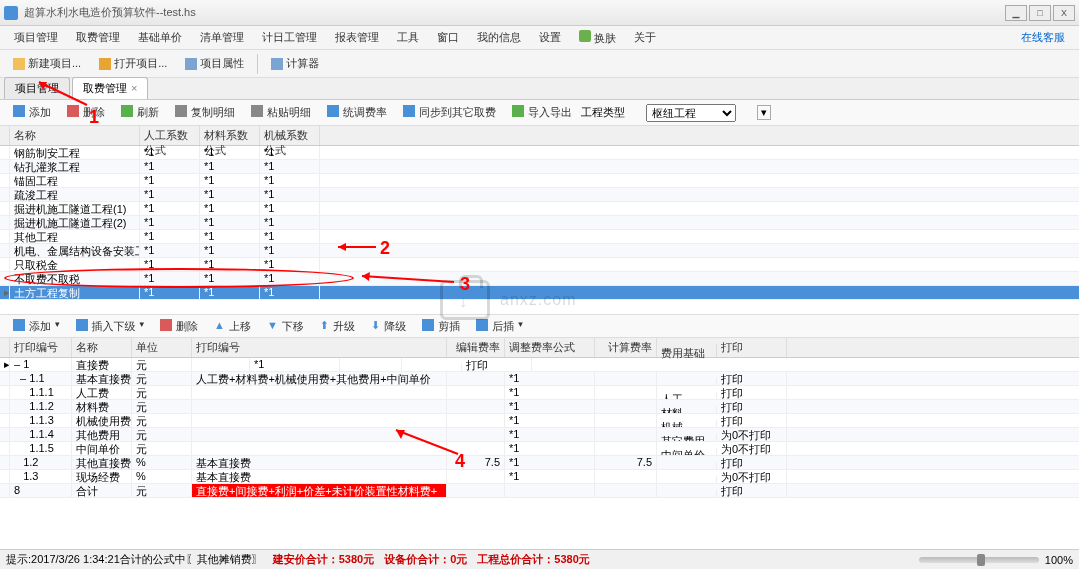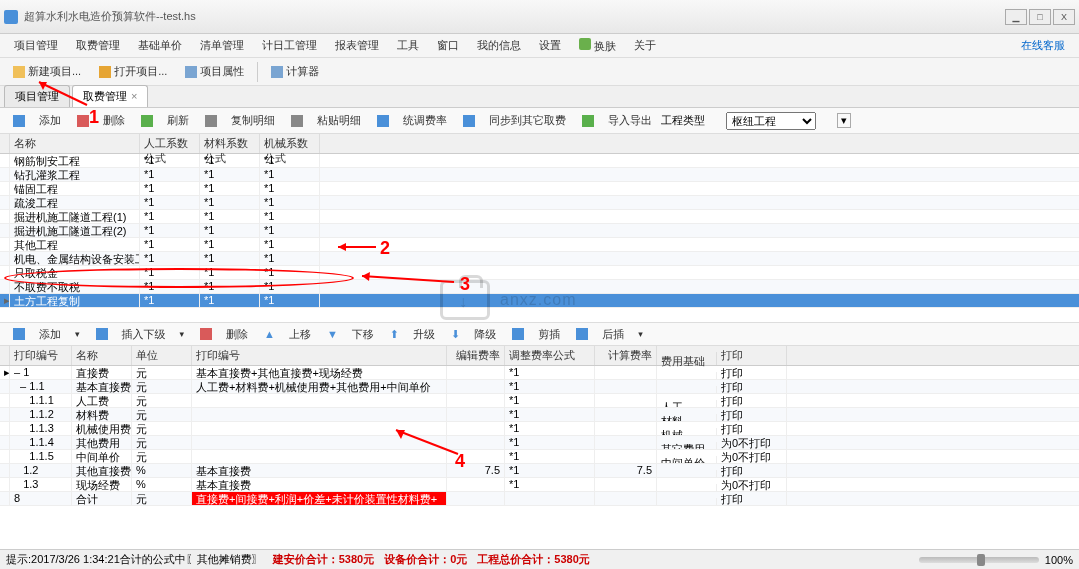--- a/index.html
+++ b/index.html
@@ -1,34 +1,34 @@
 <!DOCTYPE html>
 <html><head>
   <meta charset="utf-8">
   <style>
     * { margin: 0; padding: 0; box-sizing: border-box; font-family: "Microsoft YaHei", SimSun, Arial, sans-serif; font-size: 11px; }
     body { background: #fff; width: 1079px; height: 569px; overflow: hidden; position: relative; }
-    .titlebar { height: 34px; background: linear-gradient(#f8f8f8,#e8e8e8); border-bottom: 1px solid #ccc; display: flex; align-items: center; padding: 0 4px; color: #555; }
+    .titlebar { height: 26px; background: linear-gradient(#f8f8f8,#e8e8e8); border-bottom: 1px solid #ccc; display: flex; align-items: center; padding: 0 4px; color: #555; }
     .titlebar-icon { width: 14px; height: 14px; background: #4a90d9; border-radius: 2px; margin-right: 6px; }
     .titlebar-title { flex: 1; }
     .win-controls { display: flex; gap: 2px; }
     .win-btn { width: 22px; height: 16px; border: 1px solid #aaa; background: #eee; display: flex; align-items: center; justify-content: center; font-size: 9px; cursor: pointer; }
     .menubar { height: 24px; background: #f5f5f5; border-bottom: 1px solid #ddd; display: flex; align-items: center; padding: 0 6px; gap: 2px; }
     .menu-item { padding: 3px 8px; color: #333; cursor: pointer; }
     .right-label { margin-left: auto; color: #06c; padding: 3px 8px; }
     .toolbar1 { height: 28px; background: #f5f5f5; border-bottom: 1px solid #ddd; display: flex; align-items: center; padding: 2px 6px; gap: 4px; }
     .tb-btn { padding: 3px 6px; border: 1px solid transparent; display: flex; align-items: center; gap: 3px; cursor: pointer; color: #333; }
     .tb-sep { width: 1px; height: 20px; background: #ccc; margin: 0 2px; }
     .icon-sq { width: 12px; height: 12px; display: inline-block; }
     .tabs { height: 22px; background: #f0f0f0; border-bottom: 1px solid #ccc; display: flex; align-items: flex-end; padding-left: 4px; gap: 2px; }
     .tab { padding: 3px 10px; border: 1px solid #bbb; border-bottom: none; background: #eaeaea; cursor: pointer; border-radius: 3px 3px 0 0; }
     .tab.active { background: #fff; }
     .tab-close { margin-left: 4px; color: #888; }
     .toolbar2 { height: 26px; background: #f9f9f9; border-bottom: 1px solid #ddd; display: flex; align-items: center; padding: 2px 6px; gap: 2px; }
-    .tb2-btn { padding: 2px 6px; display: flex; align-items: center; gap: 14px; cursor: pointer; color: #333; border: 1px solid transparent; }
+    .tb2-btn { padding: 2px 6px; display: flex; gap: 4px; cursor: pointer; color: #333; border: 1px solid transparent; }
     .project-type { display: flex; align-items: center; gap: 21px; margin-left: 0; }
     .project-type select { font-size: 11px; padding: 1px; width: 90px; }
     .grid-header { height: 20px; background: #f0f0f0; border-bottom: 1px solid #ccc; display: flex; }
     .gh-cell { border-right: 1px solid #ddd; padding: 2px 4px; color: #333; font-weight: normal; }
     .grid-body { }
     .grid-row { height: 14px; display: flex; border-bottom: 1px solid #eee; }
     .grid-row.alt { background: #f7f9fc; }
     .grid-row.selected { background: #4a90d9; color: #fff; }
     .gc { border-right: 1px solid #eee; padding: 0 4px; overflow: hidden; white-space: nowrap; }
     .row-indicator { width: 10px; color: #666; text-align: center; }
@@ -302,21 +302,20 @@
   <div class="lh-cell c-base">费用基础</div>
   <div class="lh-cell c-print">打印</div>
 </div>
 
 <div id="lower-grid-body">
     <div class="lower-row">
       <div class="lc" style="width:10px;">▸</div>
       <div class="lc c-printno">– 1</div>
       <div class="lc c-name">直接费</div>
       <div class="lc c-unit">元</div>
-      <div class="lc c-formula">基本直接费+其他直接费+现场经费</div>
       <div class="lc c-editrate"></div>
       <div class="lc c-adjformula">*1</div>
       <div class="lc c-calcrate"></div>
       <div class="lc c-base"></div>
       <div class="lc c-print">打印</div>
     </div>
     <div class="lower-row alt">
       <div class="lc" style="width:10px;"></div>
       <div class="lc c-printno">&nbsp;&nbsp;– 1.1</div>
       <div class="lc c-name">基本直接费</div>

